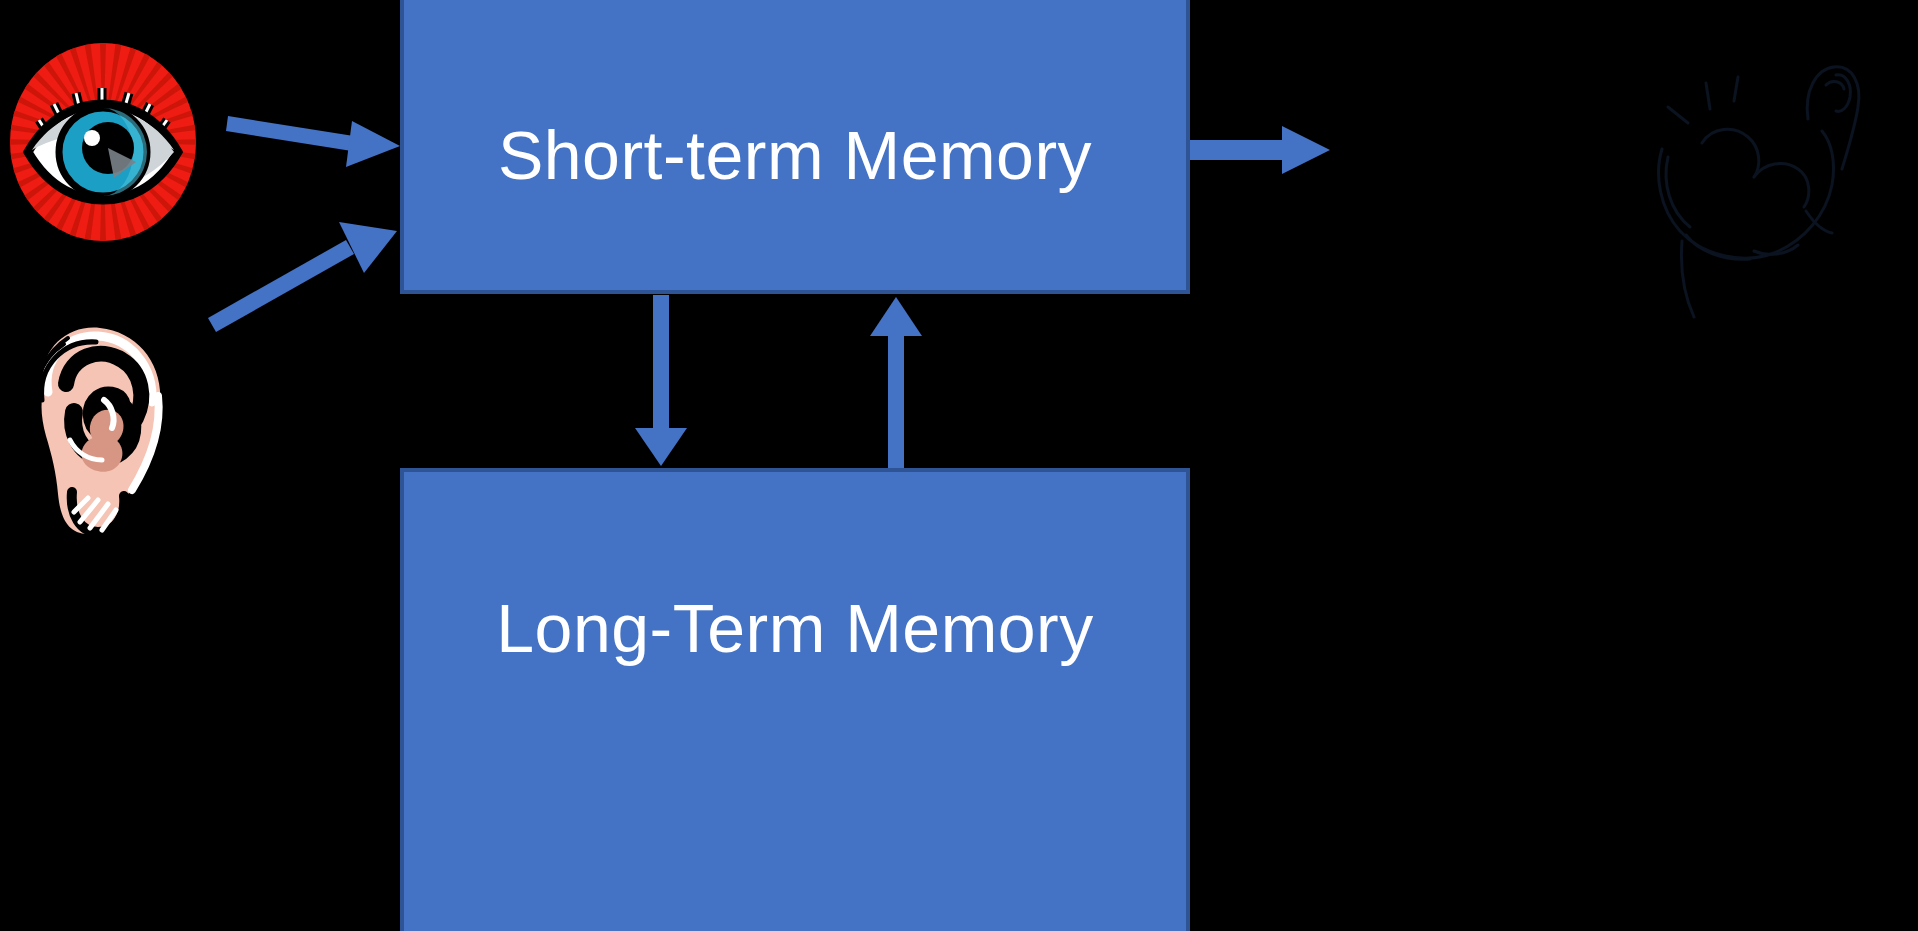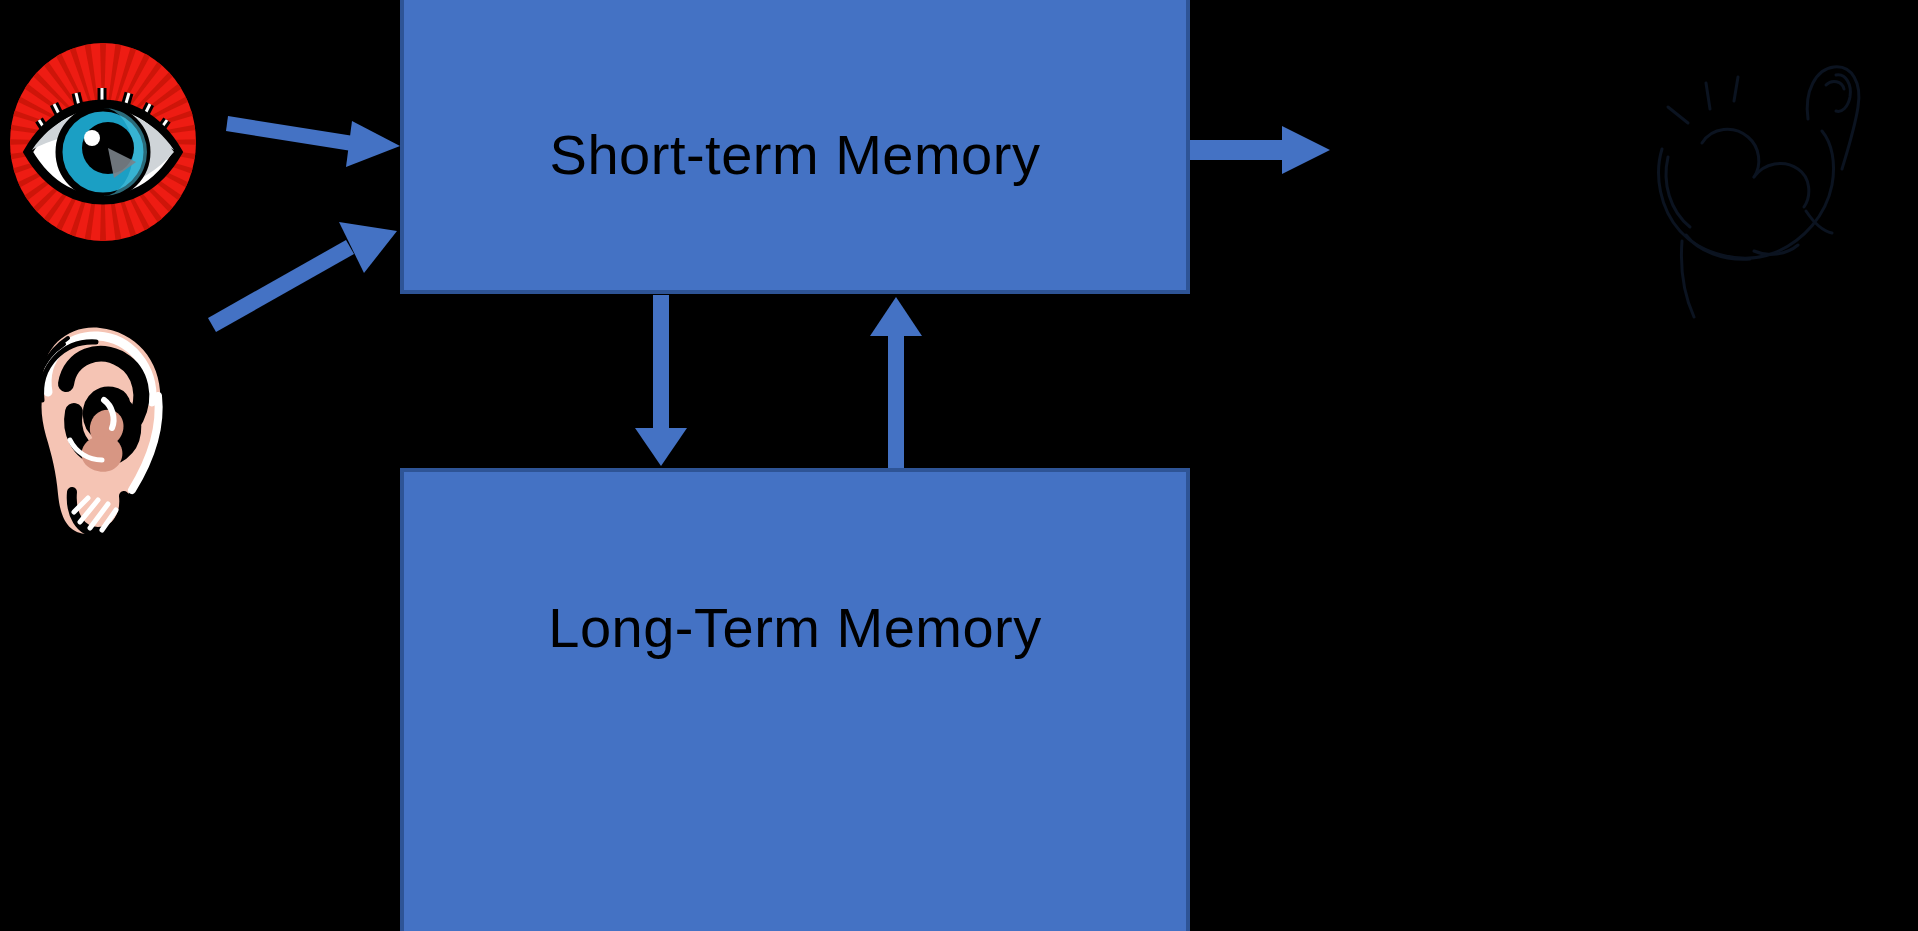--- a/index.html
+++ b/index.html
@@ -25,24 +25,24 @@
   .mem-box {
     position: absolute;
     background: #4472C4;
     border: 4px solid #2E5496;
     box-sizing: border-box;
     display: flex;
     align-items: center;
     justify-content: center;
   }
   .mem-box .box-label {
-    color: #000000;
+    color: #ffffff;
     font-family: "Liberation Sans", sans-serif;
     font-weight: 400;
-    font-size: 56px;
+    font-size: 68px;
     letter-spacing: 0.5px;
     line-height: 1;
     white-space: nowrap;
   }
 
   #stm-box {
     left: 400px;
     top: -8px;
     width: 790px;
     height: 302px;

